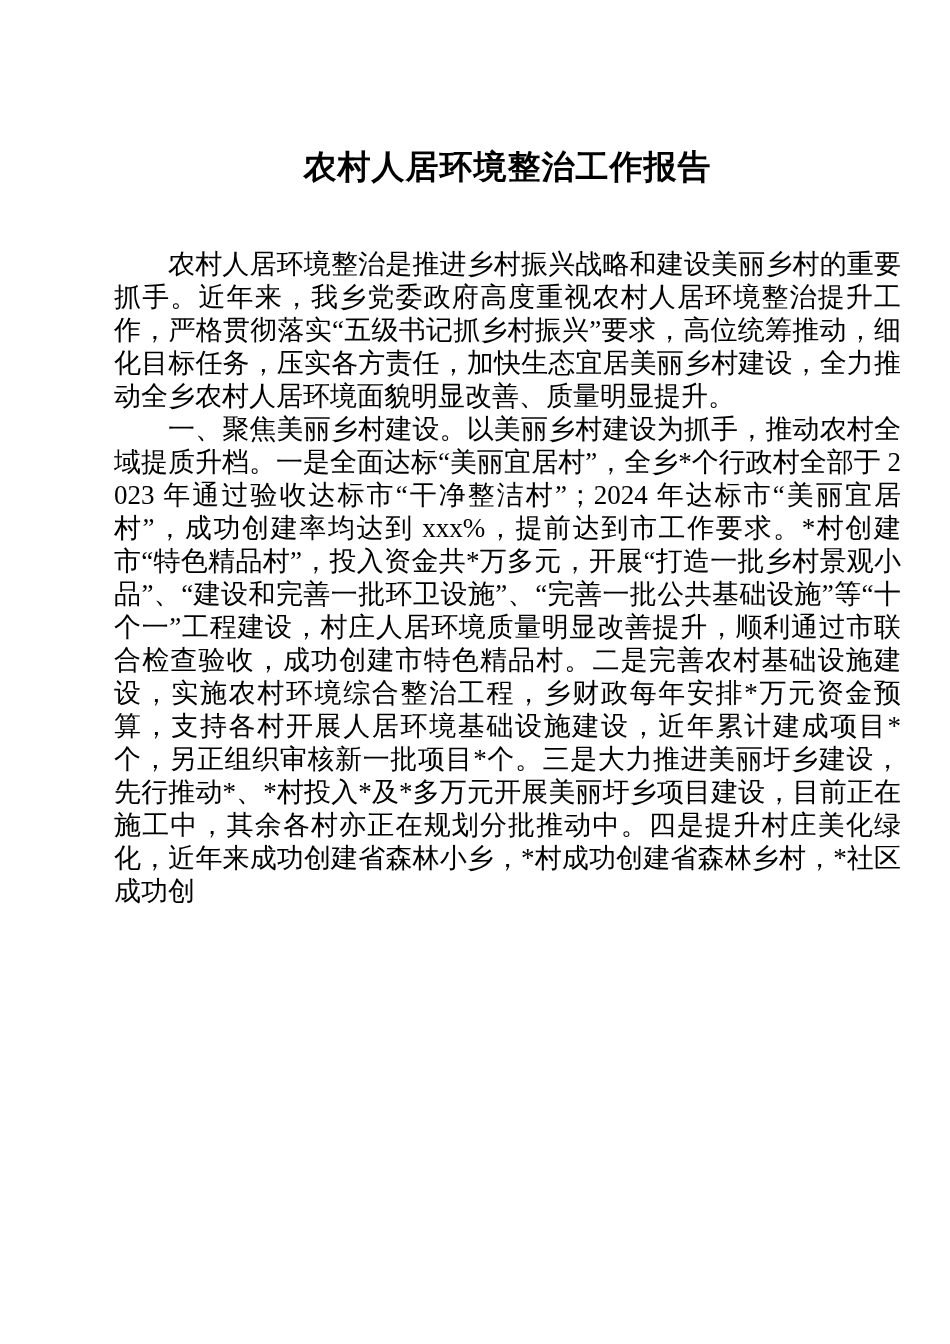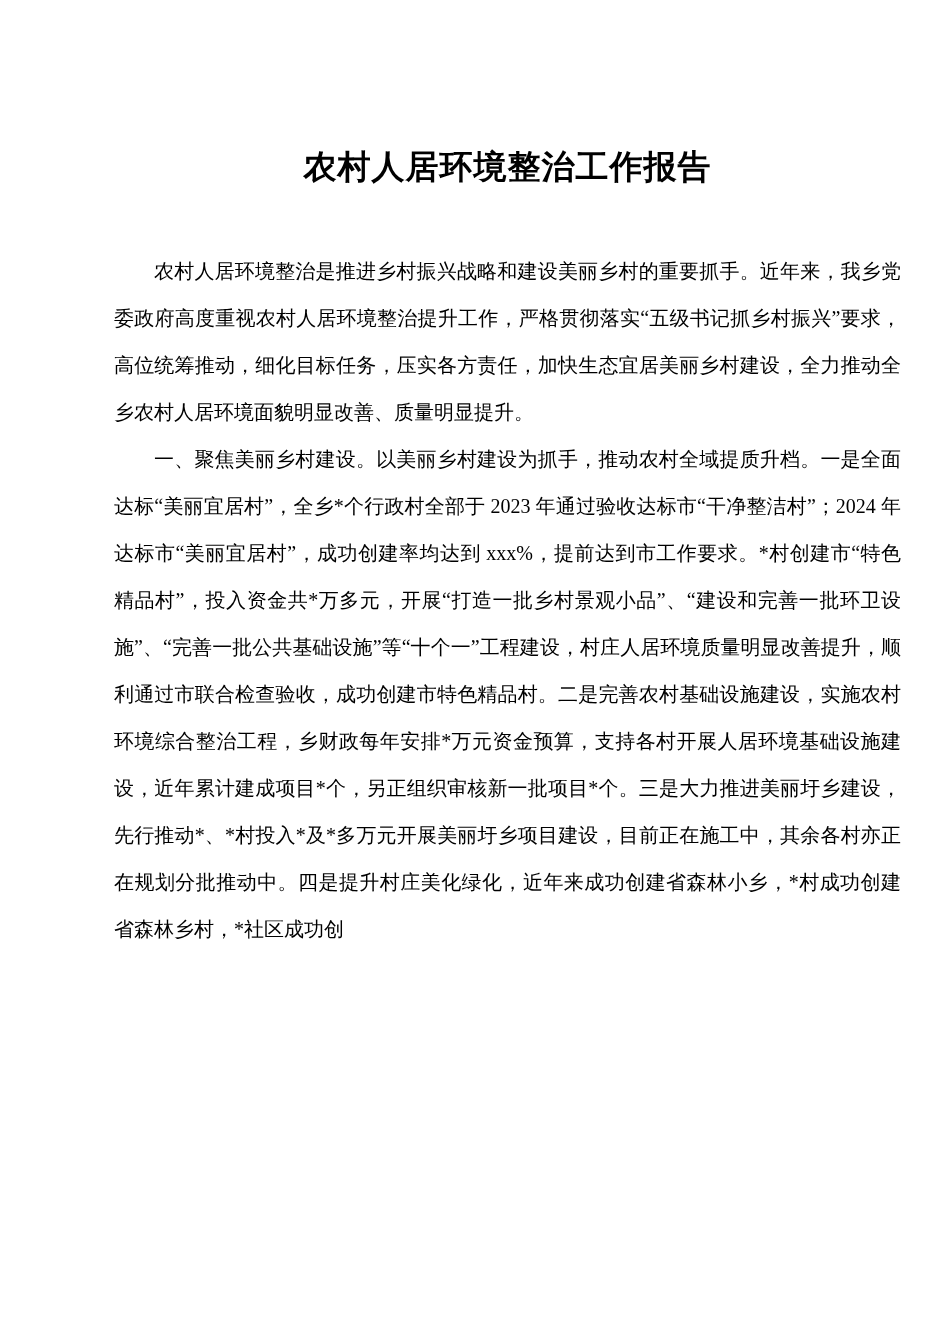--- a/index.html
+++ b/index.html
@@ -22,22 +22,22 @@
   .doc-title {
     margin: 0 0 58px 0;
     font-size: 33px;
     line-height: 1.35;
     font-weight: bold;
     text-align: center;
     letter-spacing: 1px;
   }
   .para {
     margin: 0;
-    font-size: 20px;
-    line-height: 47px;
+    font-size: 27px;
+    line-height: 33px;
     text-align: justify;
     text-indent: 2em;
     word-break: break-all;
   }
   .para .lead {
     font-weight: normal;
   }
 </style>
 </head>
 <body>

